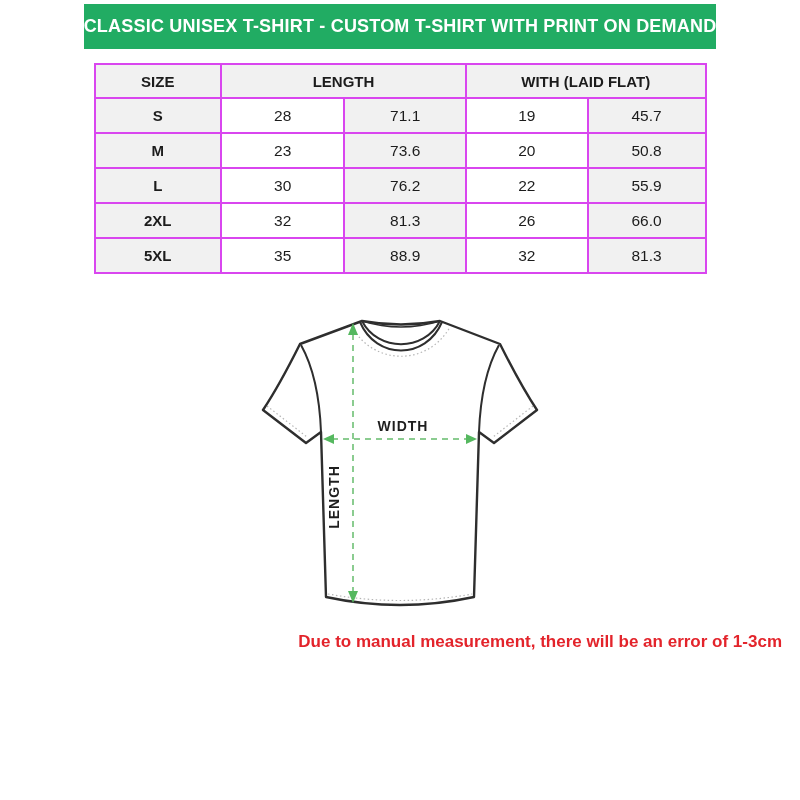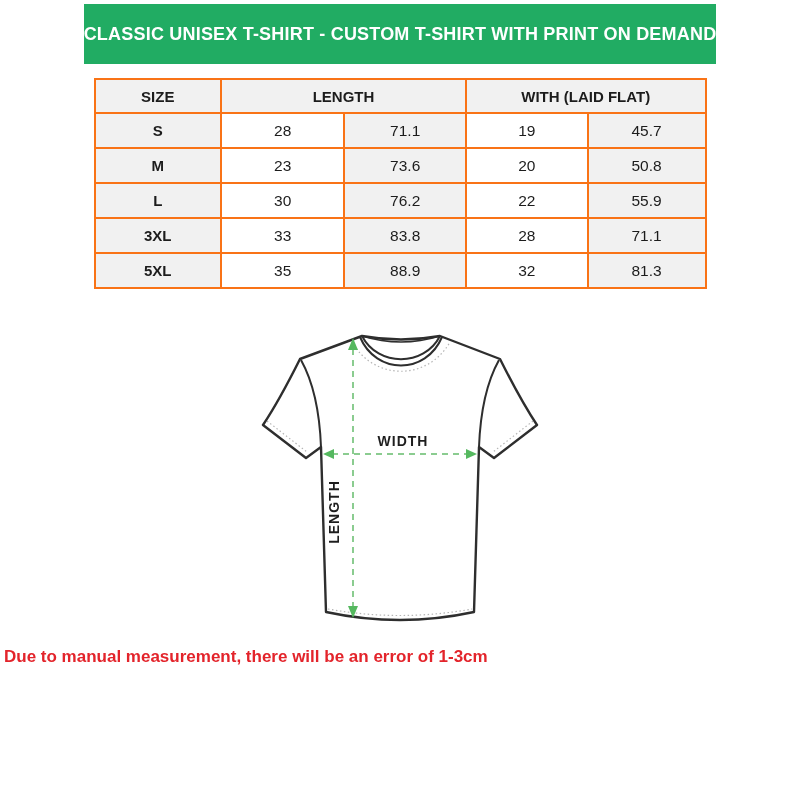--- a/index.html
+++ b/index.html
@@ -2,44 +2,44 @@
 <html><head>
 <meta charset="utf-8">
 <style>
   html,body{margin:0;padding:0;}
   body{
     width:800px;height:800px;background:#ffffff;overflow:hidden;
     font-family:"Liberation Sans","DejaVu Sans",sans-serif;
     -webkit-font-smoothing:antialiased;
   }
   .banner{
-    width:632px;height:60px;margin:4px auto 0;background:#21ac63;
+    width:632px;height:45px;margin:4px auto 0;background:#21ac63;
     display:flex;align-items:center;justify-content:center;
   }
   .banner h1{
     margin:0;color:#ffffff;font-size:18px;font-weight:bold;
     letter-spacing:.2px;white-space:nowrap;
   }
   table.size-table{
     width:613px;margin:14px auto 0;border-collapse:collapse;
     table-layout:fixed;
   }
   table.size-table th,table.size-table td{
-    border:2px solid #f97316;text-align:center;vertical-align:middle;
+    border:2px solid #d946ef;text-align:center;vertical-align:middle;
     color:#1c1c1c;padding:0;
   }
   table.size-table th{
     background:#f1f1f1;font-size:15px;font-weight:bold;height:32px;
   }
   table.size-table td{height:33px;font-size:15.5px;font-weight:400;background:#ffffff;}
   table.size-table td:nth-child(odd){background:#f1f1f1;}
   table.size-table td:first-child{font-weight:bold;font-size:15px;}
   figure.diagram{margin:40px auto 0;width:300px;height:310px;padding:0;}
   .footnote{
-    margin:8px 4px 0;text-align:left;color:#e3242b;
+    margin:8px 18px 0;text-align:right;color:#e3242b;
     font-size:17px;font-weight:bold;
   }
 </style>
 </head>
 <body>
 
 <div class="page">
 
   <header class="banner">
     <h1>CLASSIC UNISEX T-SHIRT - CUSTOM T-SHIRT WITH PRINT ON DEMAND</h1>
@@ -76,25 +76,25 @@
           <td>50.8</td>
         </tr>
         <tr>
           <td>L</td>
           <td>30</td>
           <td>76.2</td>
           <td>22</td>
           <td>55.9</td>
         </tr>
         <tr>
-          <td>3XL</td>
-          <td>33</td>
-          <td>83.8</td>
-          <td>28</td>
-          <td>71.1</td>
+          <td>2XL</td>
+          <td>32</td>
+          <td>81.3</td>
+          <td>26</td>
+          <td>66.0</td>
         </tr>
         <tr>
           <td>5XL</td>
           <td>35</td>
           <td>88.9</td>
           <td>32</td>
           <td>81.3</td>
         </tr>
       </tbody>
   </table>

